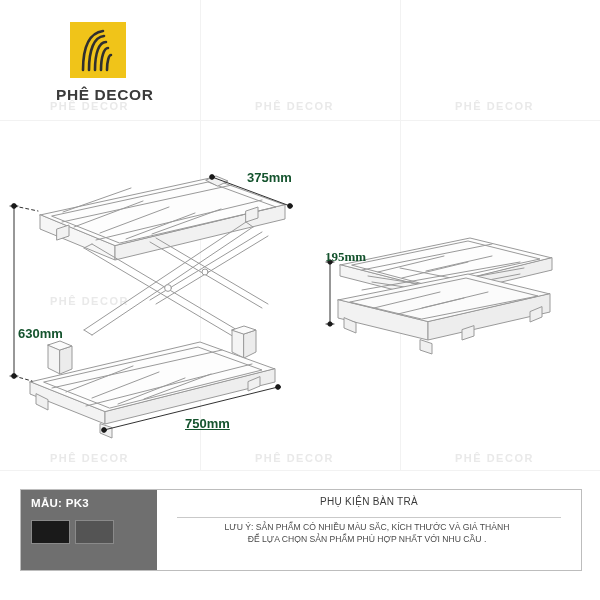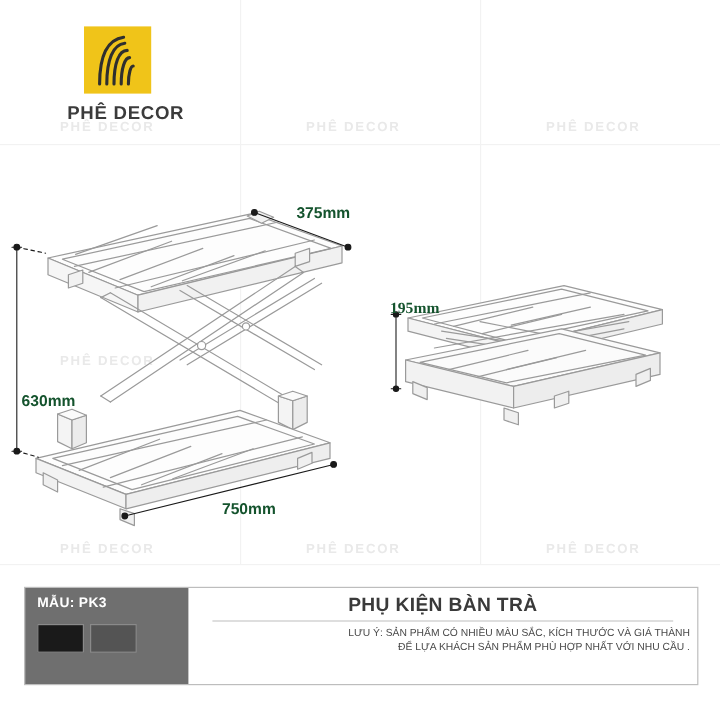--- a/index.html
+++ b/index.html
@@ -73,21 +73,21 @@
     height: 600px;
   }
   .dim-label {
     position: absolute;
     color: #14532d;
     font-size: 13px;
     font-weight: bold;
     white-space: nowrap;
   }
   #dim-630 { left: 18px; top: 286px; margin-top: 40px; }
-  #dim-750 { left: 185px; top: 416px; }
+  #dim-750 { left: 185px; top: 416px; text-decoration: underline; }
   #dim-375 { left: 247px; top: 170px; }
   #dim-195 { left: 325px; top: 249px; font-family: Liberation Serif, serif; }
 
   
   #bottom-panel {
     position: absolute;
     left: 20px;
     top: 489px;
     width: 560px;
     height: 80px;
@@ -129,42 +129,42 @@
     top: 0;
     right: 0;
     height: 80px;
   }
   #product-name {
     position: absolute;
     left: 0;
     right: 0;
     top: 6px;
     text-align: center;
-    font-size: 16px;
-    font-weight: bold;
+    font-size: 10px;
+    font-weight: normal;
     color: #3a3a3a;
     letter-spacing: 0.3px;
   }
   #note-divider {
     position: absolute;
     left: 20px;
     right: 20px;
     top: 27px;
     height: 1px;
     background: #c9c9c9;
   }
   #note-text {
     position: absolute;
     left: 0;
     right: 6px;
     top: 31px;
     font-size: 8.6px;
     color: #4a4a4a;
     line-height: 1.45;
-    text-align: right;
+    text-align: center;
     padding-left: 2px;
   }
   #note-text div { white-space: nowrap; }
 </style>
 </head>
 <body>
 
 <div id="page">
 
   <div class="wm-line" style="left:0;top:120px;width:600px;height:1px;"></div>
@@ -342,18 +342,18 @@
       <div class="swatches">
         <div class="swatch" style="background:#1a1a1a;"></div>
         <div class="swatch" style="background:#545454;"></div>
       </div>
     </div>
     <div id="panel-right">
       <div id="product-name">PHỤ KIỆN BÀN TRÀ</div>
       <div id="note-divider"></div>
       <div id="note-text">
         <div>LƯU Ý: SẢN PHẨM CÓ NHIỀU MÀU SẮC, KÍCH THƯỚC VÀ GIÁ THÀNH</div>
-        <div>ĐỂ LỰA KHÁCH SẢN PHẨM PHÙ HỢP NHẤT VỚI NHU CẦU .</div>
+        <div>ĐỂ LỰA CHỌN SẢN PHẨM PHÙ HỢP NHẤT VỚI NHU CẦU .</div>
       </div>
     </div>
   </div>
 
 </div>
 
 </body></html>

